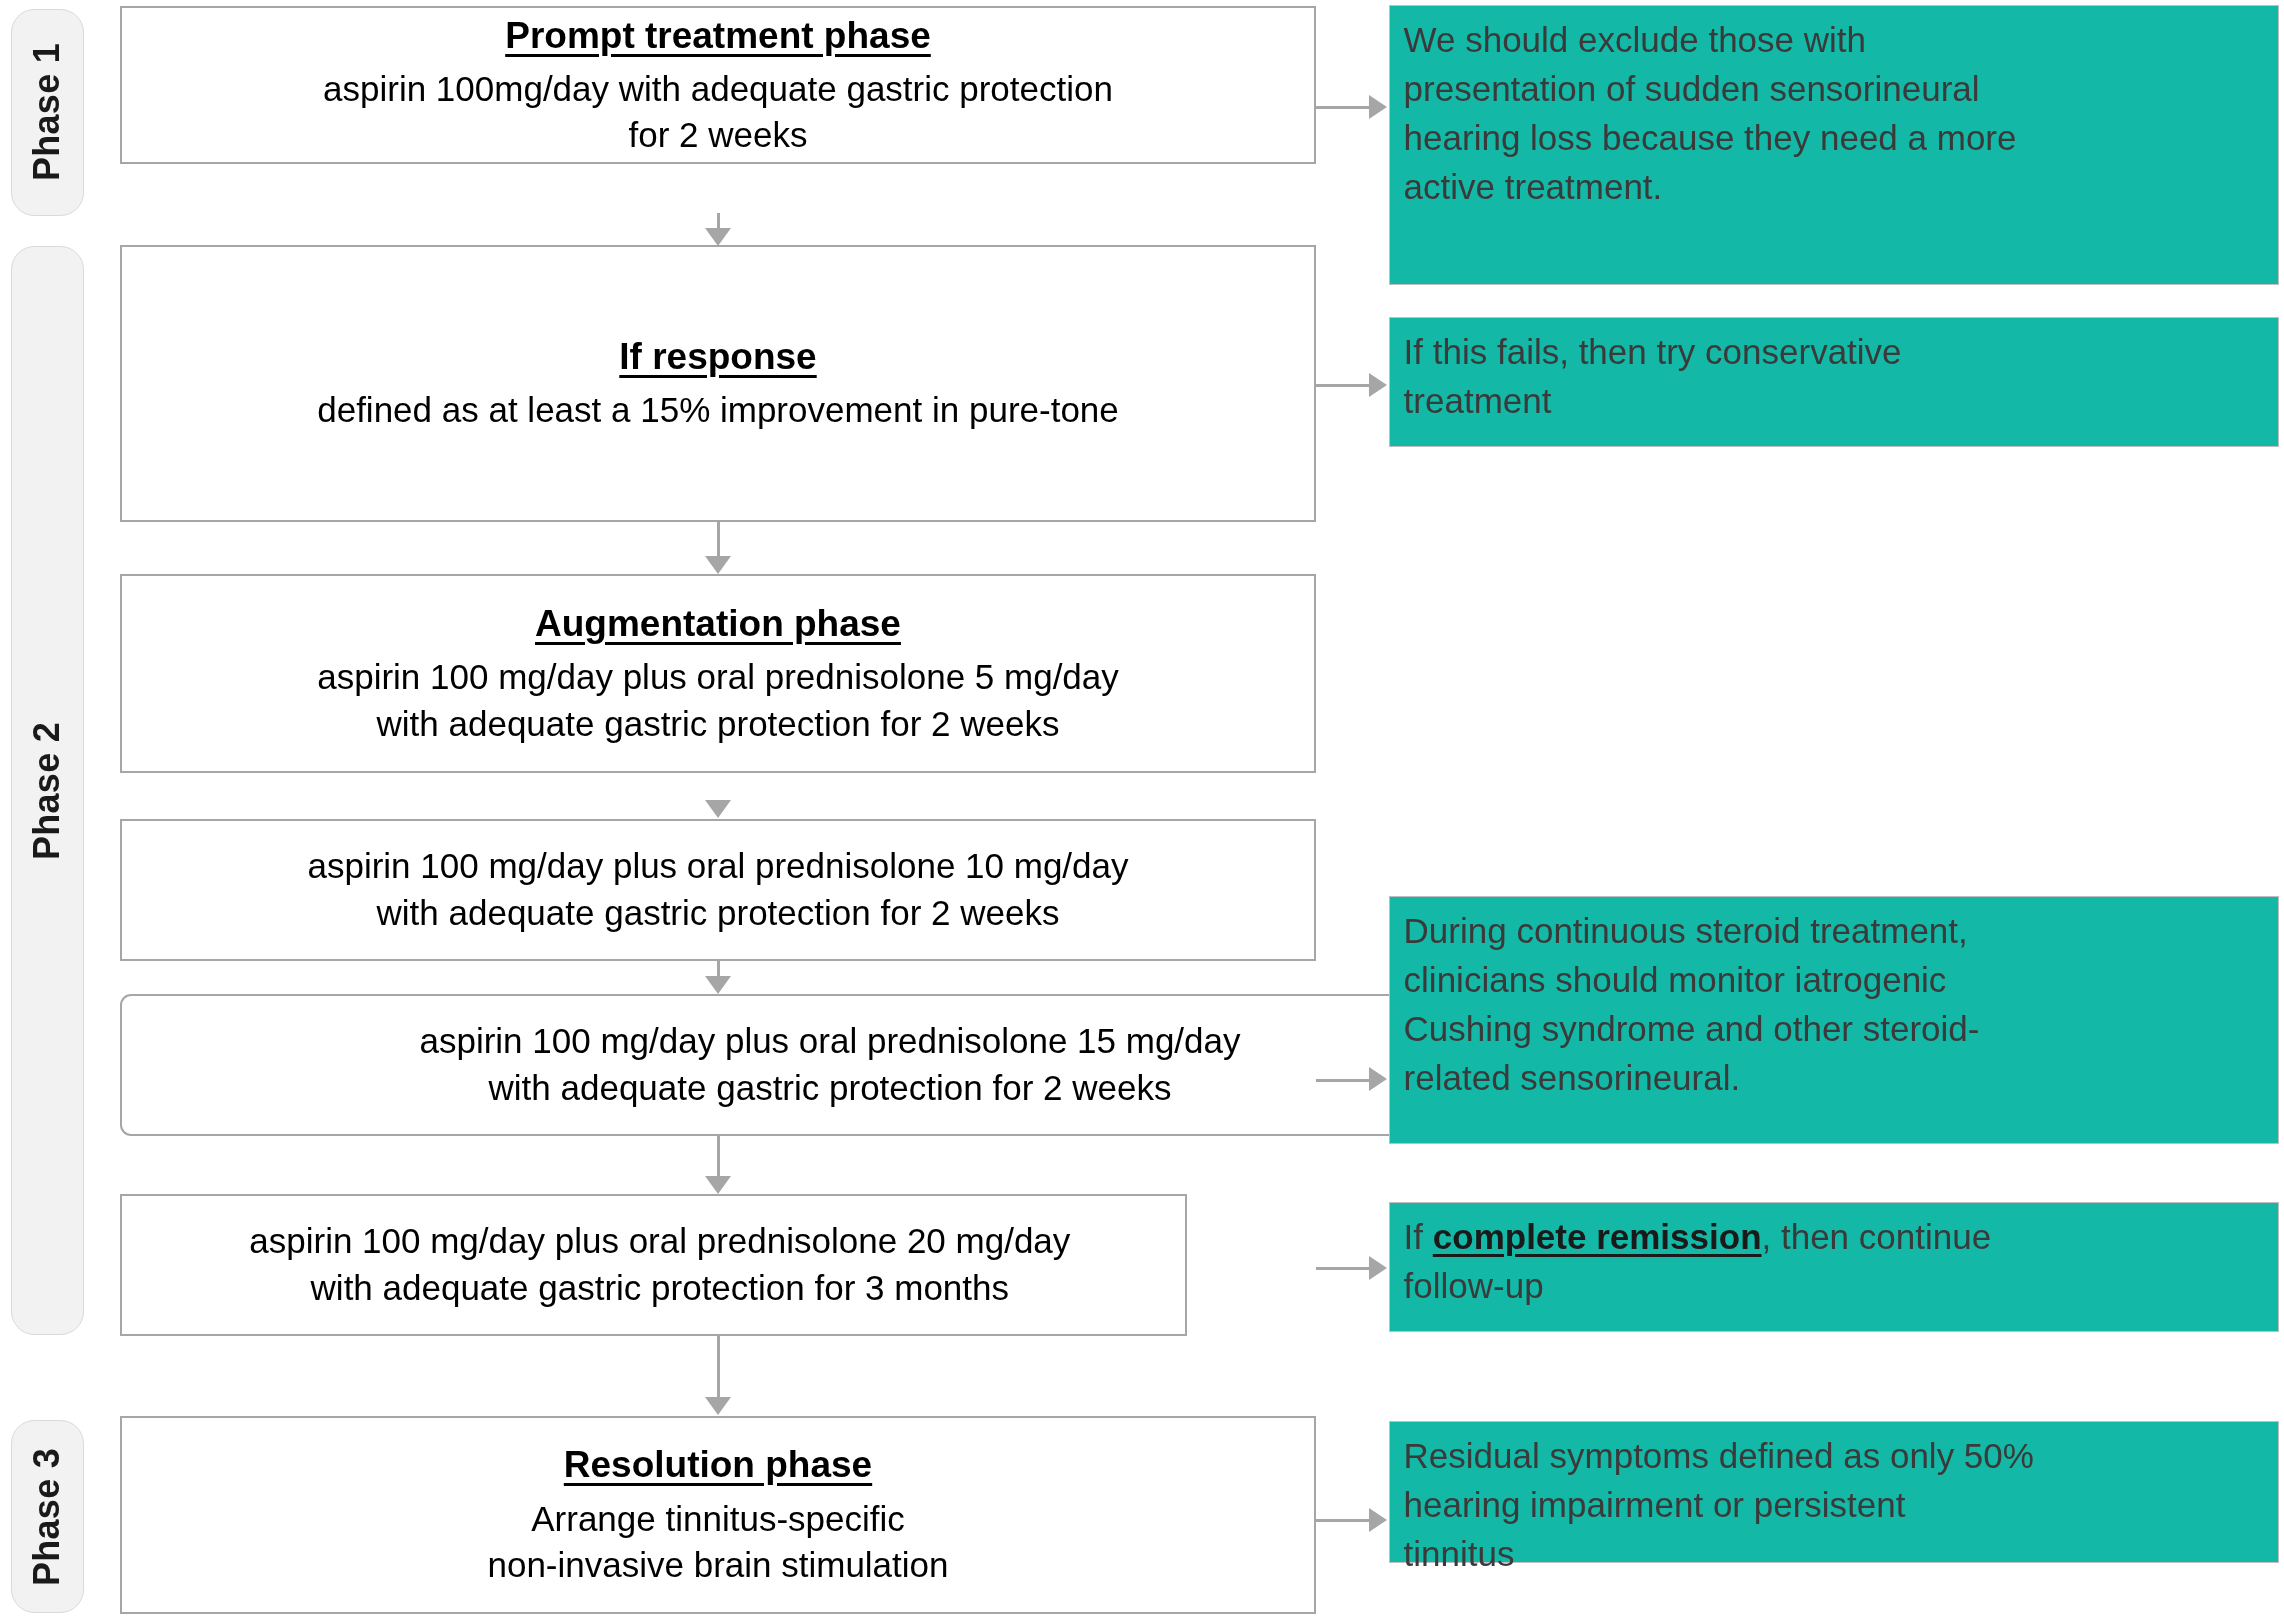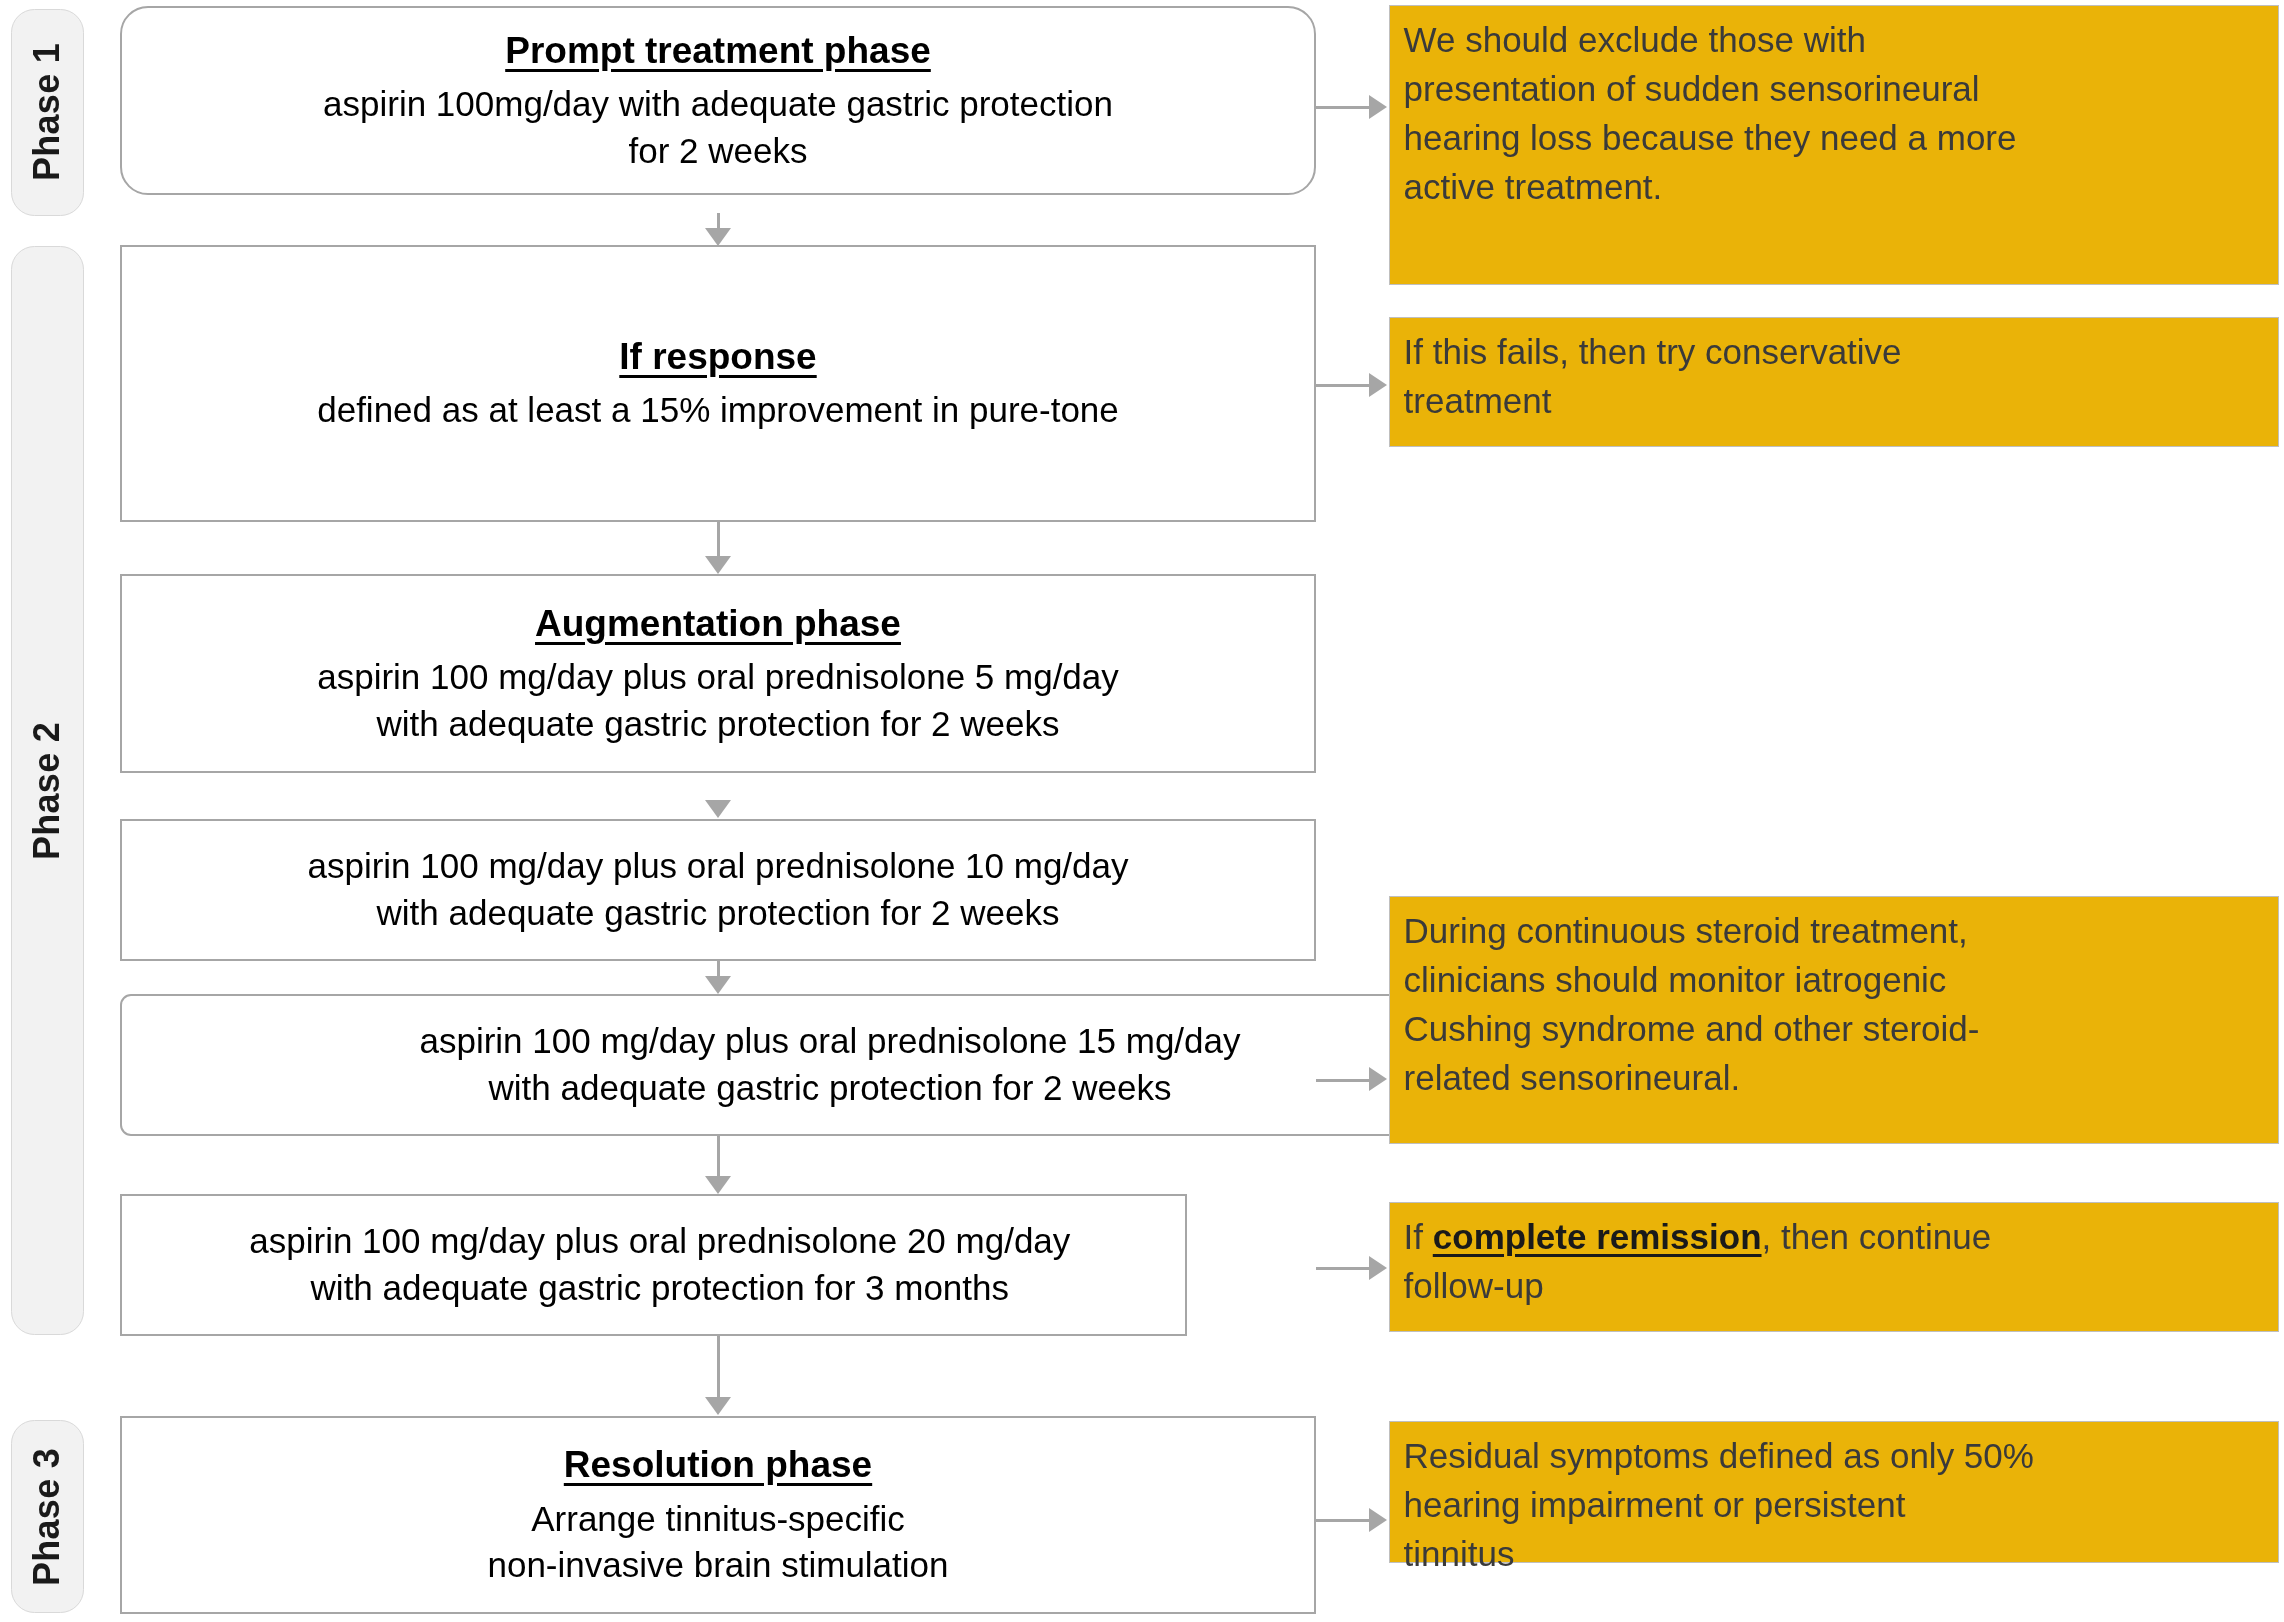--- a/index.html
+++ b/index.html
@@ -64,21 +64,21 @@
   }
   .flow-box .box-line {
     font-size: 35px;
     line-height: 1.33;
     white-space: nowrap;
   }
 
   
   .note-box {
     position: absolute;
-    background: #eab308;
+    background: #14b8a6;
     border: 1.9px solid #BFBFBF;
     box-sizing: border-box;
     padding: 8.7px 13.6px;
     color: #3a3a3a;
     font-size: 35px;
     line-height: 1.40;
   }
   .note-box .note-line { display: block; white-space: nowrap; }
   .note-box b { font-weight: bold; text-decoration: underline; text-underline-offset: 5px; color: #1a1a1a; }
 
@@ -118,21 +118,21 @@
   </div>
 
   <div class="phase-tab" style="left:10.5px; top:246px; width:73px; height:1089px;">
     <span class="phase-label">Phase 2</span>
   </div>
 
   <div class="phase-tab" style="left:10.5px; top:1420px; width:73px; height:193px;">
     <span class="phase-label">Phase 3</span>
   </div>
 
-  <div class="flow-box" style="left:120px; top:6.2px; width:1196px; height:189px;border-radius:28px;">
+  <div class="flow-box" style="left:120px; top:6.2px; width:1196px; height:158px;">
     <div class="box-title">Prompt treatment phase</div>
     <div class="box-line">aspirin 100mg/day with adequate gastric protection</div>
     <div class="box-line">for 2 weeks</div>
   </div>
 
   <div class="flow-box" style="left:120px; top:245px; width:1196px; height:277px;text-align:center;">
     <div class="box-title">If response</div>
     <div class="box-line">defined as at least a 15% improvement in pure-tone</div>
   </div>
 

